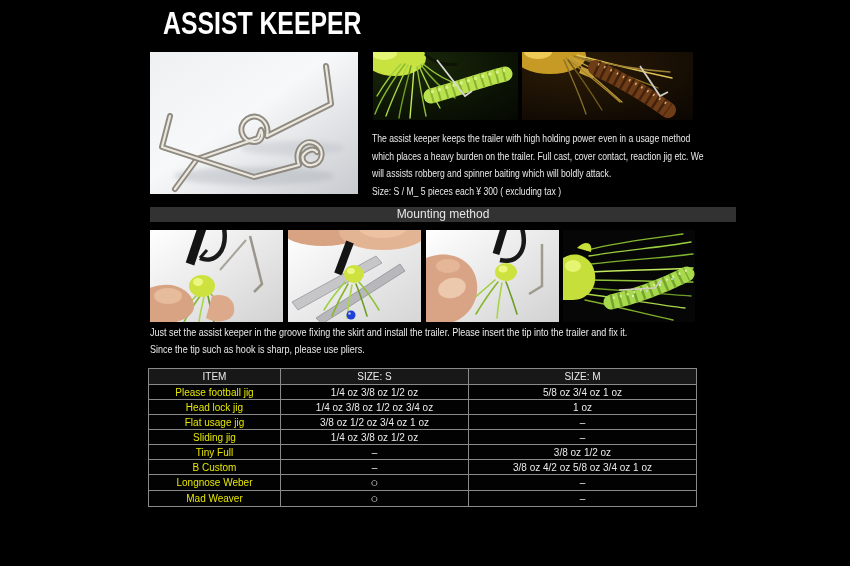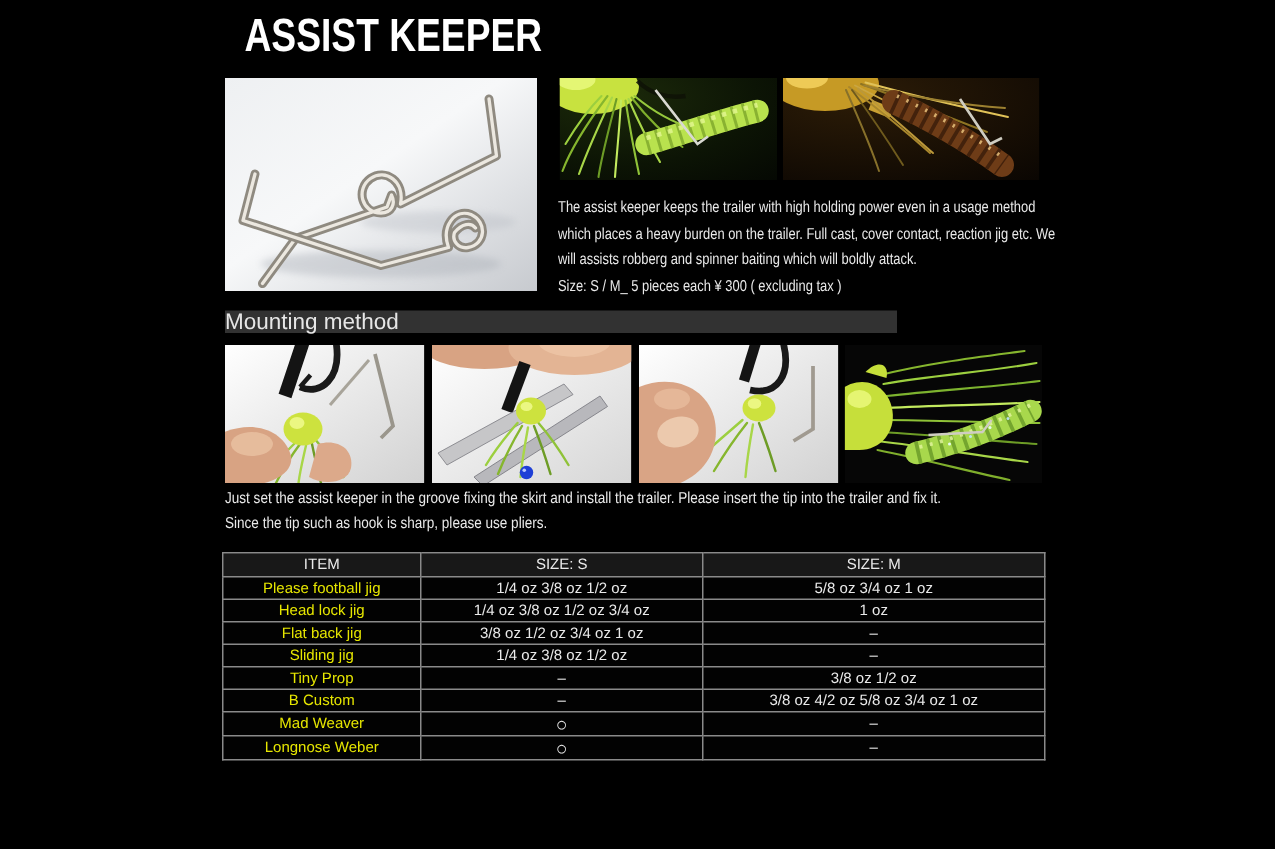--- a/index.html
+++ b/index.html
@@ -14,23 +14,23 @@
     font-size:31px;font-weight:900;color:var(--title-text,#ffffff);
     transform:scaleX(.8);transform-origin:0 0;white-space:nowrap;letter-spacing:0;
   }
   .photo{position:absolute;overflow:hidden;line-height:0;}
   .photo svg{display:block;}
   .desc-block{
     left:372px;top:130px;color:#e9e9e9;font-size:10.5px;line-height:17.5px;
     transform:scaleX(.82);transform-origin:0 0;white-space:nowrap;
   }
   .mount-bar{
-    left:150px;top:207px;width:448px;height:15px;
+    left:150px;top:207px;width:586px;height:15px;
     background:var(--bar-bg,#333333);color:#e6e6e6;
-    font-size:15px;line-height:15px;
+    font-size:12px;line-height:15px;text-align:center;
   }
   .caption-block{
     left:150px;top:324px;color:#e9e9e9;font-size:10.5px;line-height:17px;
     transform:scaleX(.86);transform-origin:0 0;white-space:nowrap;
   }
   table.spec{
     position:absolute;left:148px;top:368px;width:548px;
     border-collapse:collapse;table-layout:fixed;font-size:10px;
   }
   table.spec th,table.spec td{
@@ -275,43 +275,43 @@
         <td class="item">Please football jig</td>
         <td class="val">1/4 oz 3/8 oz 1/2 oz</td>
         <td class="val">5/8 oz 3/4 oz 1 oz</td>
       </tr>
       <tr>
         <td class="item">Head lock jig</td>
         <td class="val">1/4 oz 3/8 oz 1/2 oz 3/4 oz</td>
         <td class="val">1 oz</td>
       </tr>
       <tr>
-        <td class="item">Flat back jig</td>
+        <td class="item">Flat usage jig</td>
         <td class="val">3/8 oz 1/2 oz 3/4 oz 1 oz</td>
         <td class="val">–</td>
       </tr>
       <tr>
         <td class="item">Sliding jig</td>
         <td class="val">1/4 oz 3/8 oz 1/2 oz</td>
         <td class="val">–</td>
       </tr>
       <tr>
-        <td class="item">Tiny Prop</td>
+        <td class="item">Tiny Full</td>
         <td class="val">–</td>
         <td class="val">3/8 oz 1/2 oz</td>
       </tr>
       <tr>
         <td class="item">B Custom</td>
         <td class="val">–</td>
         <td class="val">3/8 oz 4/2 oz 5/8 oz 3/4 oz 1 oz</td>
+      </tr>
+      <tr>
+        <td class="item">Longnose Weber</td>
+        <td class="val" style="font-size: 13px;">○</td>
+        <td class="val">–</td>
       </tr>
       <tr>
         <td class="item">Mad Weaver</td>
         <td class="val" style="font-size: 13px;">○</td>
         <td class="val">–</td>
       </tr>
-      <tr>
-        <td class="item">Longnose Weber</td>
-        <td class="val" style="font-size: 13px;">○</td>
-        <td class="val">–</td>
-      </tr>
     </tbody>
 </table>
 
 </body></html>

